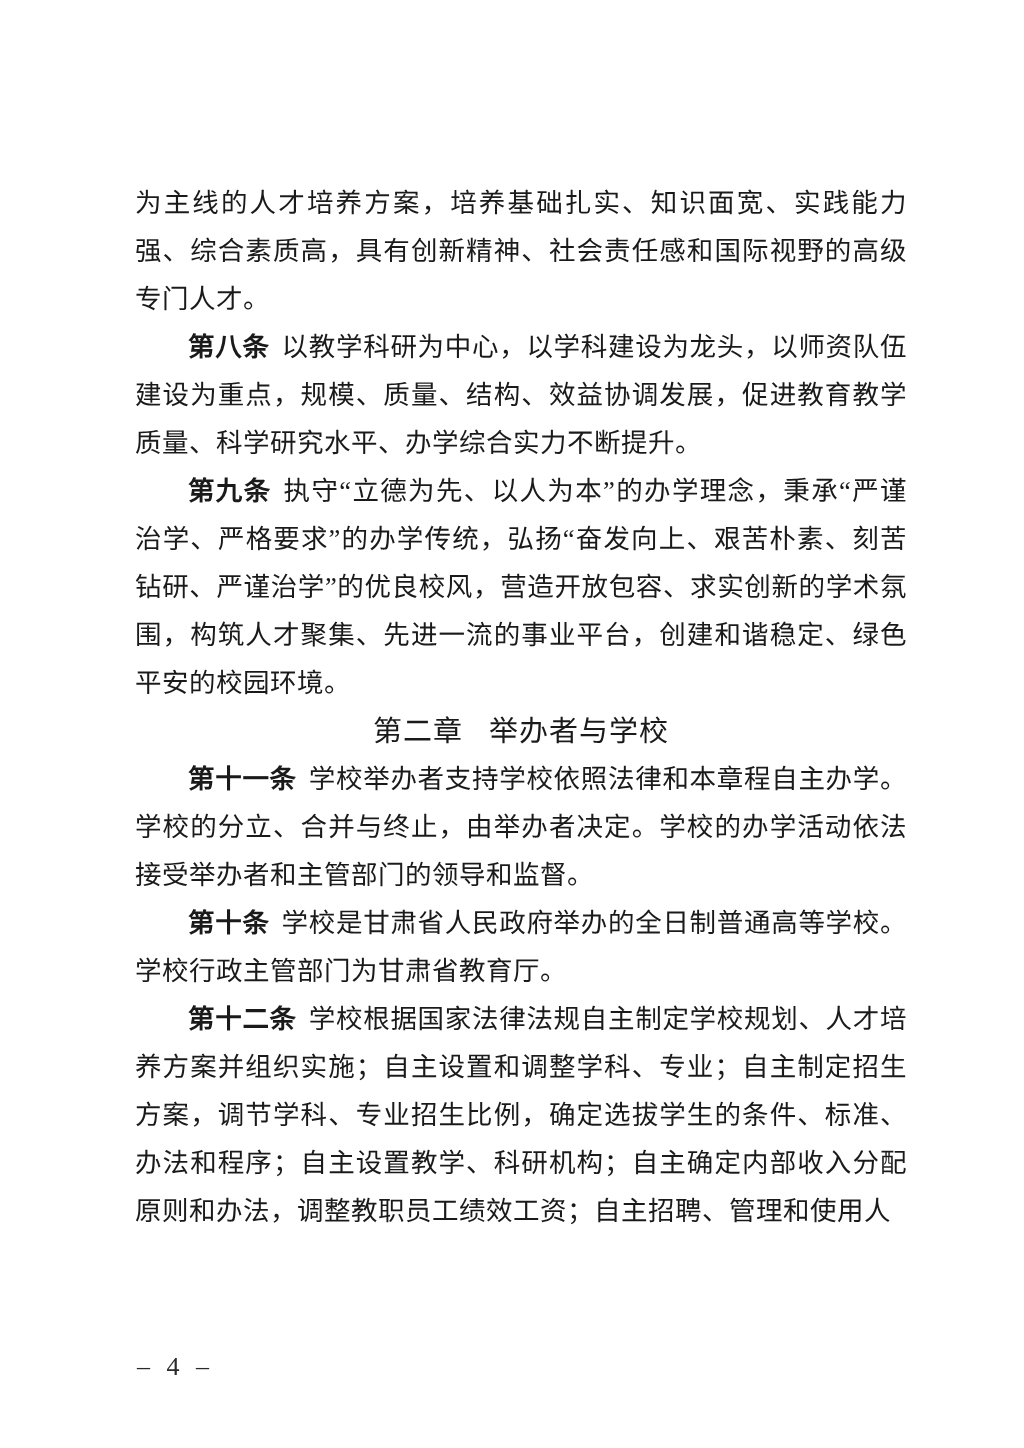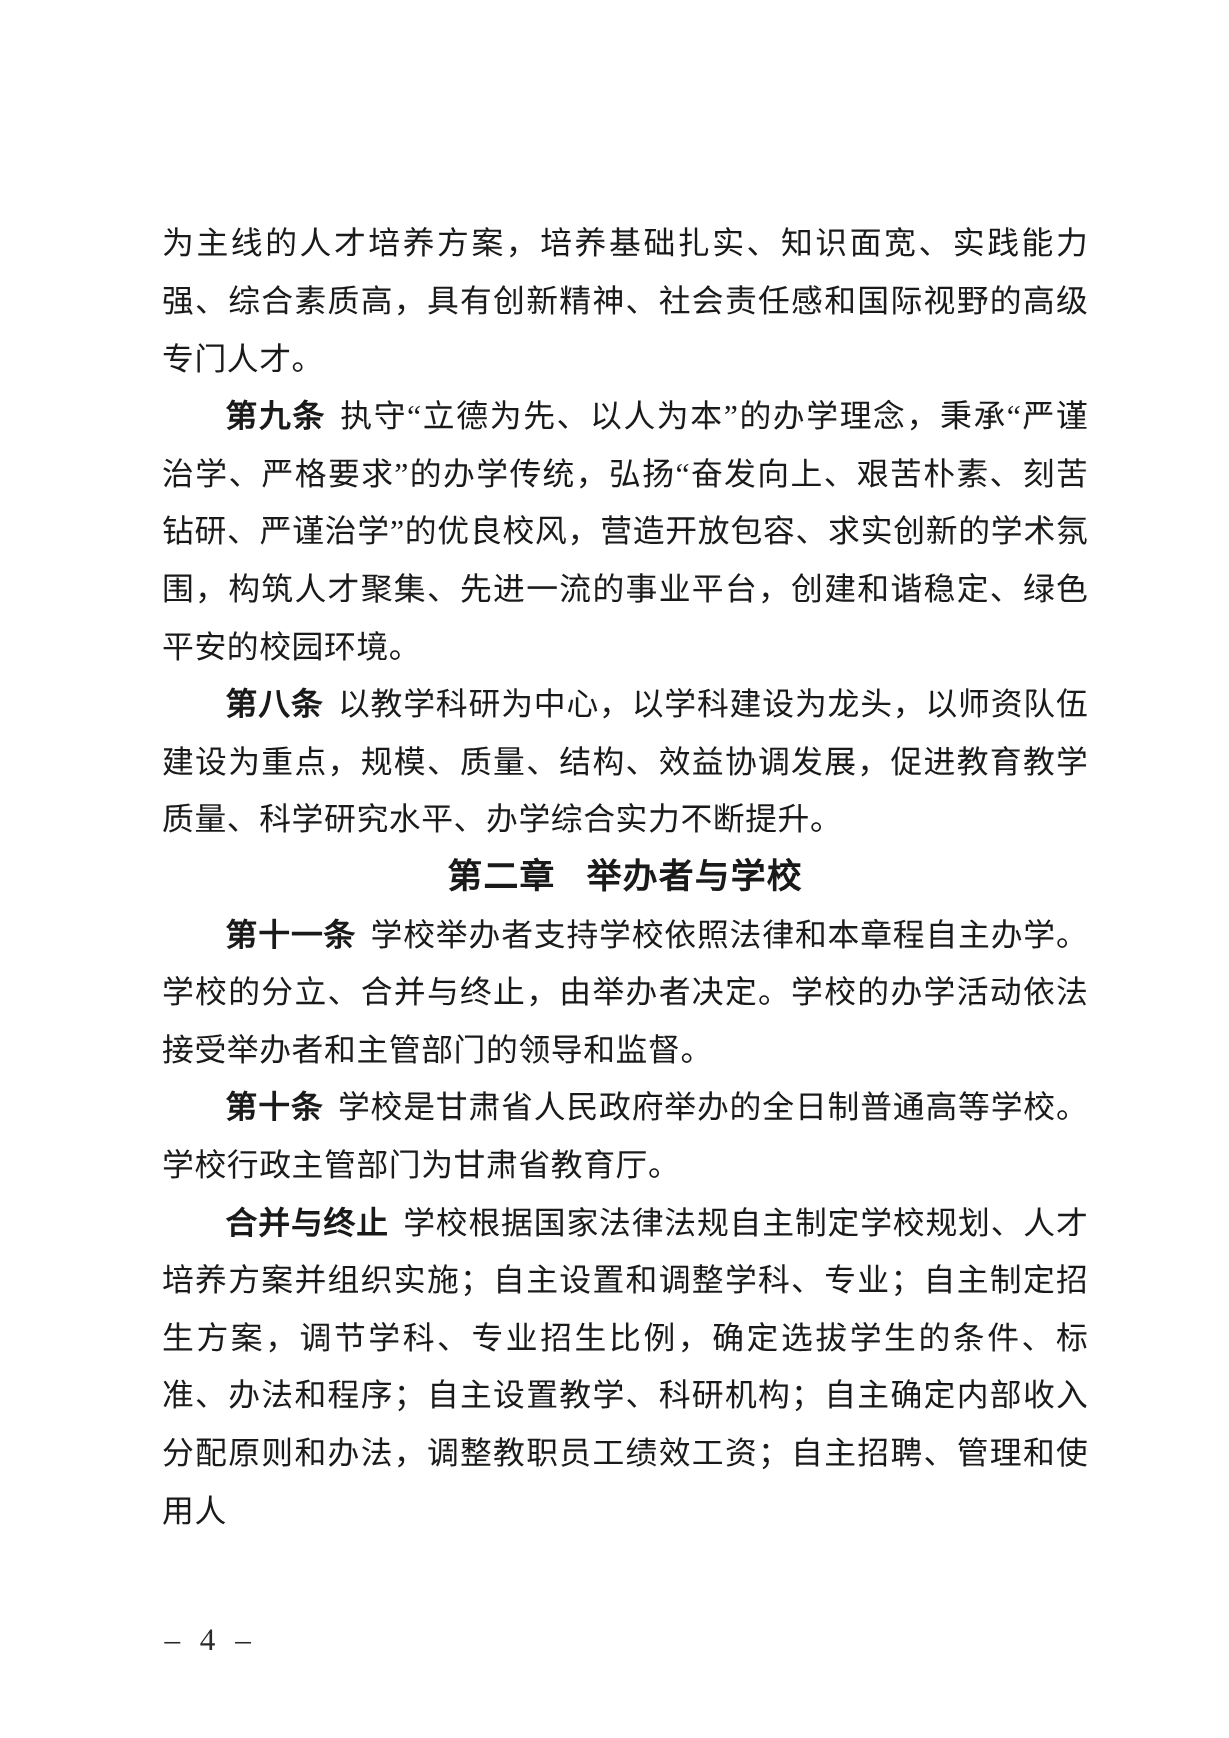--- a/index.html
+++ b/index.html
@@ -36,21 +36,21 @@
   }
   .term {
     font-weight: 700;
     margin-right: 12px;
   }
   .chapter-heading {
     margin: 0;
     padding: 0;
     font-family: "Liberation Sans", "DejaVu Sans", sans-serif;
     font-size: 29px;
-    font-weight: 700;
+    font-weight: 400;
     line-height: 48px;
     text-align: center;
     text-indent: 0;
     letter-spacing: 1px;
   }
   .chapter-number {
     margin-right: 0.9em;
   }
   .footer {
     position: absolute;
@@ -65,29 +65,29 @@
 </style>
 </head>
 <body>
 
 <div class="page">
 
   <div class="content">
 
     <p class="para"><span>为主线的人才培养方案，培养基础扎实、知识面宽、实践能力强、综合素质高，具有创新精神、社会责任感和国际视野的高级专门人才。</span></p>
 
+    <p class="para indent"><span class="term">第八条</span><span>以教学科研为中心，以学科建设为龙头，以师资队伍建设为重点，规模、质量、结构、效益协调发展，促进教育教学质量、科学研究水平、办学综合实力不断提升。</span></p>
+
     <p class="para indent"><span class="term">第九条</span><span>执守“立德为先、以人为本”的办学理念，秉承“严谨治学、严格要求”的办学传统，弘扬“奋发向上、艰苦朴素、刻苦钻研、严谨治学”的优良校风，营造开放包容、求实创新的学术氛围，构筑人才聚集、先进一流的事业平台，创建和谐稳定、绿色平安的校园环境。</span></p>
-
-    <p class="para indent"><span class="term">第八条</span><span>以教学科研为中心，以学科建设为龙头，以师资队伍建设为重点，规模、质量、结构、效益协调发展，促进教育教学质量、科学研究水平、办学综合实力不断提升。</span></p>
 
     <h2 class="chapter-heading"><span class="chapter-number">第二章</span><span>举办者与学校</span></h2>
 
     <p class="para indent"><span class="term">第十一条</span><span>学校举办者支持学校依照法律和本章程自主办学。学校的分立、合并与终止，由举办者决定。学校的办学活动依法接受举办者和主管部门的领导和监督。</span></p>
 
     <p class="para indent"><span class="term">第十条</span><span>学校是甘肃省人民政府举办的全日制普通高等学校。学校行政主管部门为甘肃省教育厅。</span></p>
 
-    <p class="para indent"><span class="term">合并与终止</span><span>学校根据国家法律法规自主制定学校规划、人才培养方案并组织实施；自主设置和调整学科、专业；自主制定招生方案，调节学科、专业招生比例，确定选拔学生的条件、标准、办法和程序；自主设置教学、科研机构；自主确定内部收入分配原则和办法，调整教职员工绩效工资；自主招聘、管理和使用人</span></p>
+    <p class="para indent"><span class="term">第十二条</span><span>学校根据国家法律法规自主制定学校规划、人才培养方案并组织实施；自主设置和调整学科、专业；自主制定招生方案，调节学科、专业招生比例，确定选拔学生的条件、标准、办法和程序；自主设置教学、科研机构；自主确定内部收入分配原则和办法，调整教职员工绩效工资；自主招聘、管理和使用人</span></p>
 
   </div>
 
   <div class="footer">– 4 –</div>
 
 </div>
 
 </body></html>

